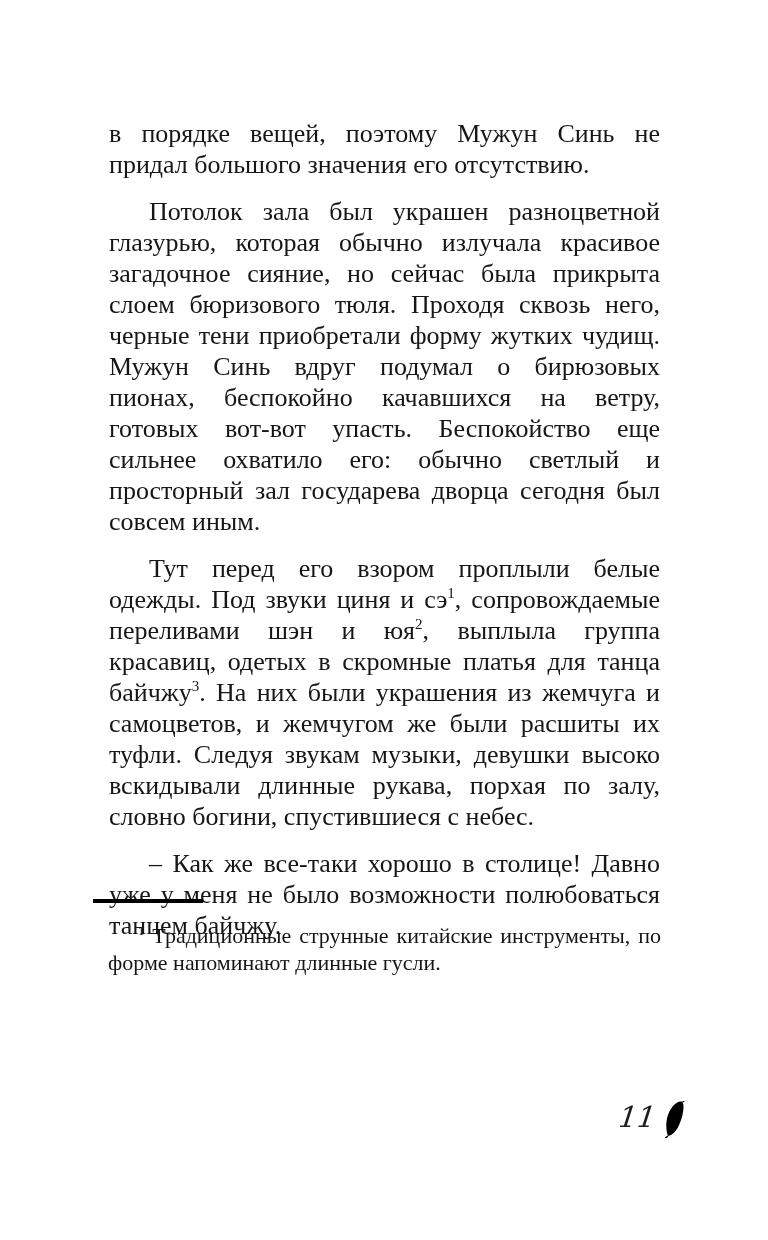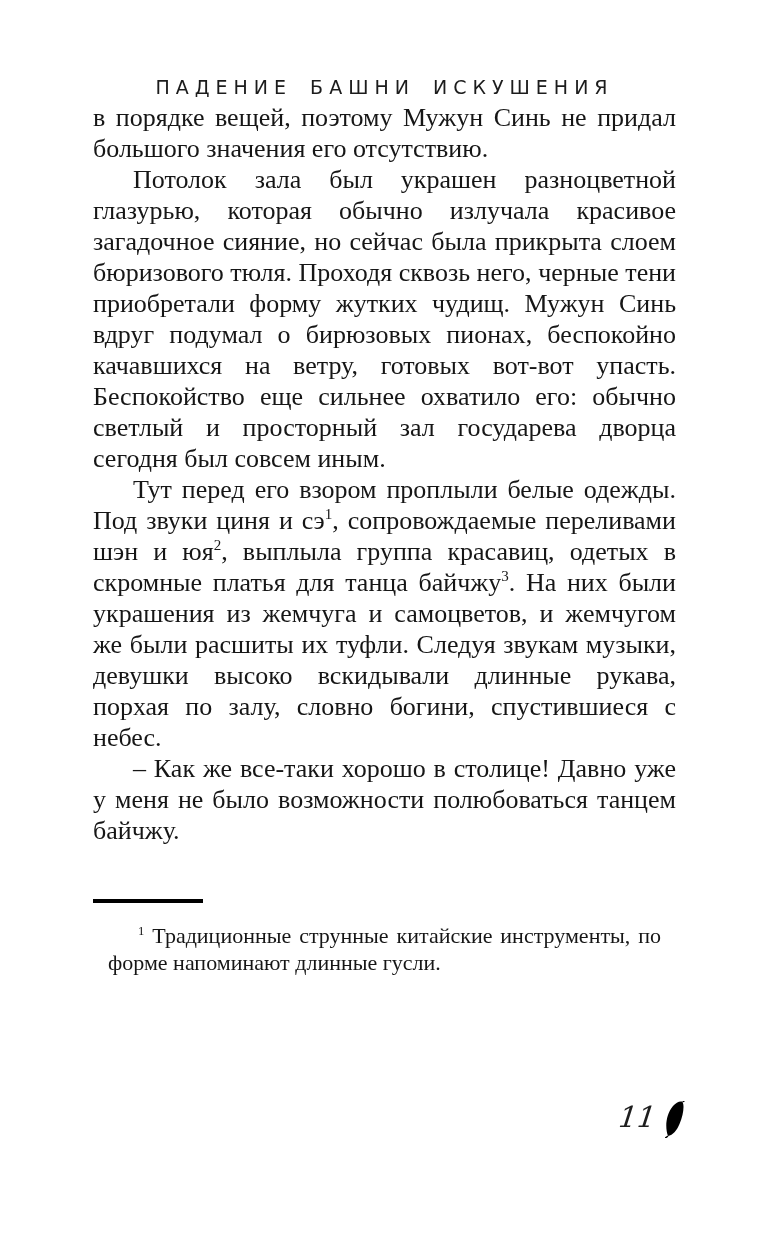--- a/index.html
+++ b/index.html
@@ -33,21 +33,21 @@
     position: absolute;
     top: 102px;
     left: 93px;
     width: 583px;
     font-size: 26px;
     line-height: 31px;
     text-align: justify;
     hyphens: auto;
     -webkit-hyphens: auto;
   }
-  .body-text p.para { margin: 0; }
+  .body-text p.para { margin: 16px; }
   .body-text p.para.indent { text-indent: 40px; }
 
   sup.fn-mark {
     font-size: 0.58em;
     line-height: 0;
     vertical-align: super;
   }
 
   .fn-rule {
     position: absolute;
@@ -87,21 +87,20 @@
     transform: skewX(-7deg);
     color: #1e1e1e;
   }
   .leaf { display: block; margin-top: 3px; }
 </style>
 </head>
 <body>
 
 <div class="page">
 
-  <div class="running-head">ПАДЕНИЕ БАШНИ ИСКУШЕНИЯ</div>
 
   <div class="body-text">
       <p class="para">в порядке вещей, поэтому Мужун Синь не придал большого значения его отсутствию.</p>
       <p class="para indent">Потолок зала был украшен разноцветной глазурью, которая обычно излучала красивое загадочное сияние, но сейчас была прикрыта слоем бюризового тюля. Проходя сквозь него, черные тени приобретали форму жутких чудищ. Мужун Синь вдруг подумал о бирюзовых пионах, беспокойно качавшихся на ветру, готовых вот-вот упасть. Беспокойство еще сильнее охватило его: обычно светлый и просторный зал государева дворца сегодня был совсем иным.</p>
       <p class="para indent">Тут перед его взором проплыли белые одежды. Под звуки циня и сэ<sup class="fn-mark">1</sup>, сопровождаемые переливами шэн и юя<sup class="fn-mark">2</sup>, выплыла группа красавиц, одетых в скромные платья для танца байчжу<sup class="fn-mark">3</sup>. На них были украшения из жемчуга и самоцветов, и жемчугом же были расшиты их туфли. Следуя звукам музыки, девушки высоко вскидывали длинные рукава, порхая по залу, словно богини, спустившиеся с небес.</p>
       <p class="para indent">– Как же все-таки хорошо в столице! Давно уже у меня не было возможности полюбоваться танцем байчжу.</p>
     </div>
 
   <div class="fn-rule"></div>
 

